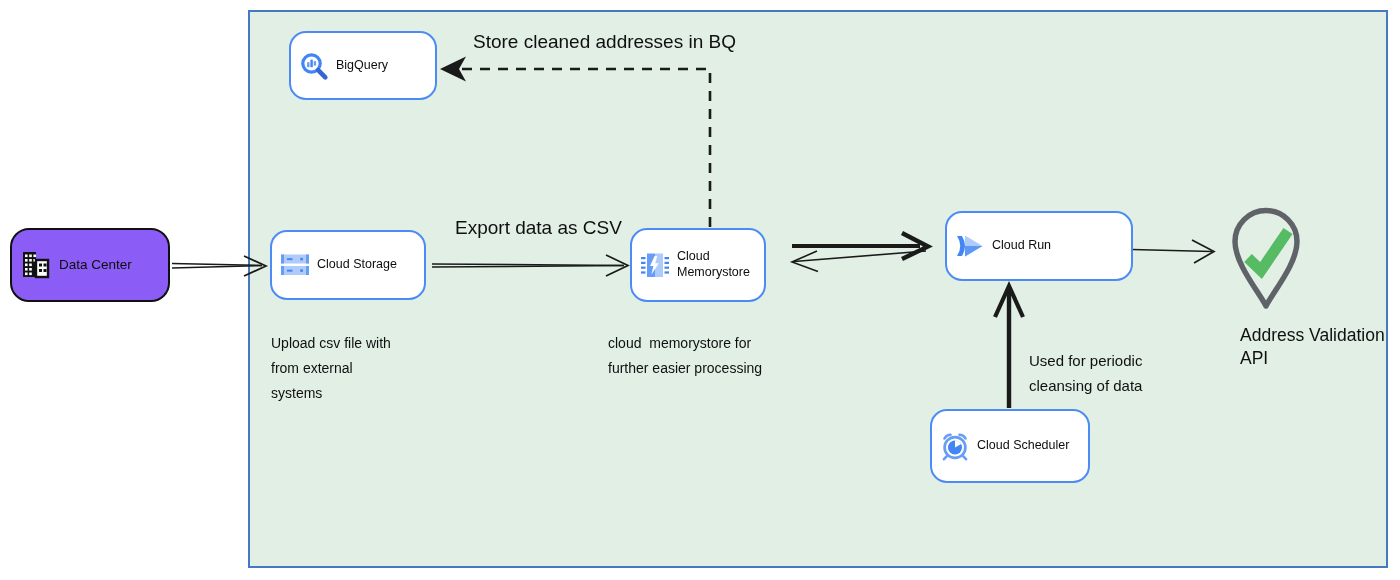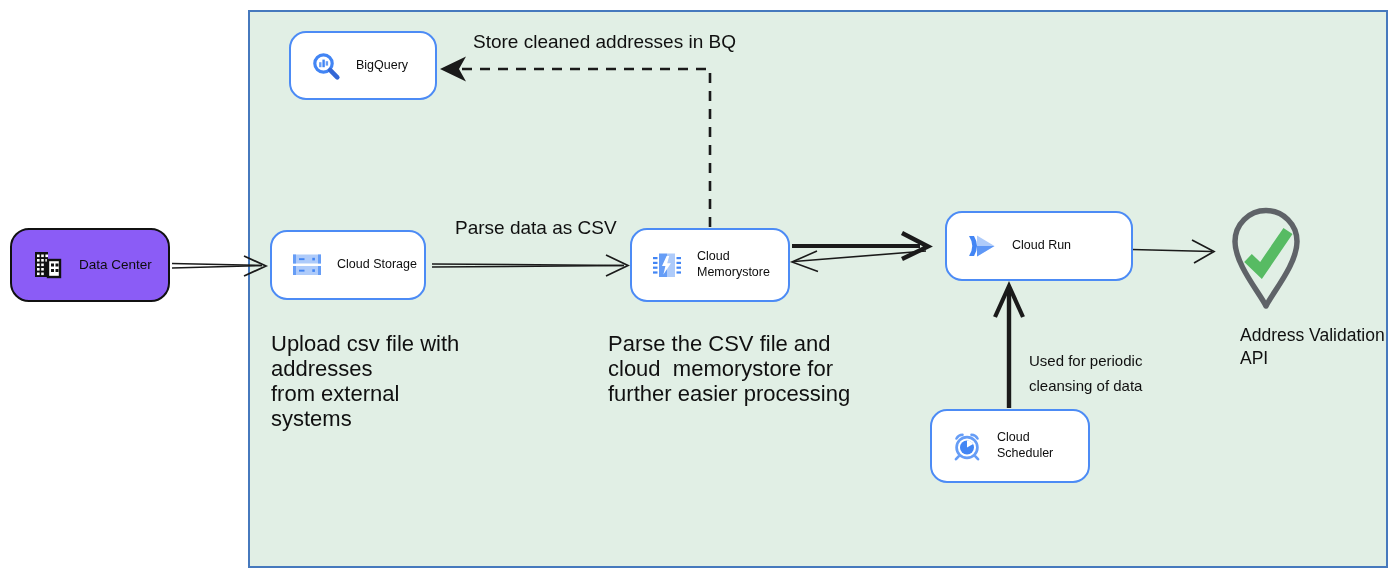--- a/index.html
+++ b/index.html
@@ -4,32 +4,32 @@
 <style>
   html,body{margin:0;padding:0;background:#ffffff;}
   body{font-family:"Liberation Sans",sans-serif;color:#111;}
   .canvas{position:relative;width:1400px;height:580px;background:#ffffff;overflow:hidden;}
 
   .boundary{position:absolute;left:248px;top:10px;width:1140px;height:558px;
     background:#e1efe5;border:2px solid #4679bd;box-sizing:border-box;z-index:0;}
 
   .edges{position:absolute;left:0;top:0;z-index:1;pointer-events:none;}
 
-  .node{position:absolute;display:flex;align-items:center;gap:15px;
+  .node{position:absolute;display:flex;align-items:center;gap:7px;
     background:#ffffff;border:2px solid #4c8bf5;border-radius:17px;
-    box-sizing:border-box;padding-left:20px;z-index:2;}
+    box-sizing:border-box;padding-left:8px;z-index:2;}
   .node.gray{background:#8b5cf6;border-color:#111111;border-radius:19px;}
   .node .icon{flex:0 0 auto;display:flex;align-items:center;}
   .node .label{font-size:12.5px;line-height:1.25;color:#0d0d0d;}
   .node .label.big{font-size:13.5px;}
 
   .pin-wrap{position:absolute;z-index:2;}
 
   .edge-label{position:absolute;z-index:3;font-size:19px;color:#101010;white-space:pre;}
-  .note{position:absolute;z-index:3;font-size:22px;line-height:25px;color:#101010;}
+  .note{position:absolute;z-index:3;font-size:14px;line-height:25px;color:#101010;}
   .note span{display:block;white-space:pre;}
   .note.small{font-size:15px;}
   .api-label{position:absolute;z-index:3;font-size:17.5px;line-height:23px;color:#101010;}
   .api-label span{display:block;white-space:pre;}
 </style>
 </head>
 <body>
 
 <div class="canvas">
 
@@ -133,21 +133,21 @@
           <rect x="1" y="13" width="3" height="9" fill="#669df6"></rect>
           <rect x="26" y="13" width="3" height="9" fill="#669df6"></rect>
           <rect x="7" y="16.7" width="5.5" height="1.9" fill="#4285f4"></rect>
           <rect x="20.3" y="16.3" width="2.6" height="2.6" fill="#4285f4"></rect>
         </g>
       </svg>
     </span>
     <span class="label">Cloud Storage</span>
   </div>
 
-  <div class="node" style="left:630px;top:228px;width:160px;height:74px;">
+  <div class="node" style="left:630px;top:228px;width:136px;height:74px;">
     <span class="icon">
       <svg width="30" height="28" viewBox="0 0 30 28">
         <g fill="#4285f4">
           <rect x="1" y="6" width="4.5" height="2.2"></rect>
           <rect x="1" y="10.8" width="4.5" height="2.2"></rect>
           <rect x="1" y="15.6" width="4.5" height="2.2"></rect>
           <rect x="1" y="20.4" width="4.5" height="2.2"></rect>
           <rect x="24.5" y="6" width="4.5" height="2.2"></rect>
           <rect x="24.5" y="10.8" width="4.5" height="2.2"></rect>
           <rect x="24.5" y="15.6" width="4.5" height="2.2"></rect>
@@ -198,33 +198,31 @@
       </svg>
     </span>
   </div>
   <div class="api-label" style="left:1240px;top:324px;">
     <span>Address Validation</span>
     <span>API</span>
   </div>
 
   <div class="edge-label" style="left:473px;top:31px;">Store cleaned addresses in BQ</div>
 
-  <div class="edge-label" style="left:455px;top:217px;">Parse data as CSV</div>
+  <div class="edge-label" style="left:455px;top:217px;">Export data as CSV</div>
 
   <div class="note small" style="left:1029px;top:348px;">
     <span>Used for periodic</span>
     <span>cleansing of data</span>
   </div>
 
   <div class="note" style="left:271px;top:331px;">
     <span>Upload csv file with</span>
-    <span>addresses</span>
     <span>from external</span>
     <span>systems</span>
   </div>
 
   <div class="note" style="left:608px;top:331px;">
-    <span>Parse the CSV file and</span>
     <span>cloud  memorystore for</span>
     <span>further easier processing</span>
   </div>
 
 </div>
 
 </body></html>

